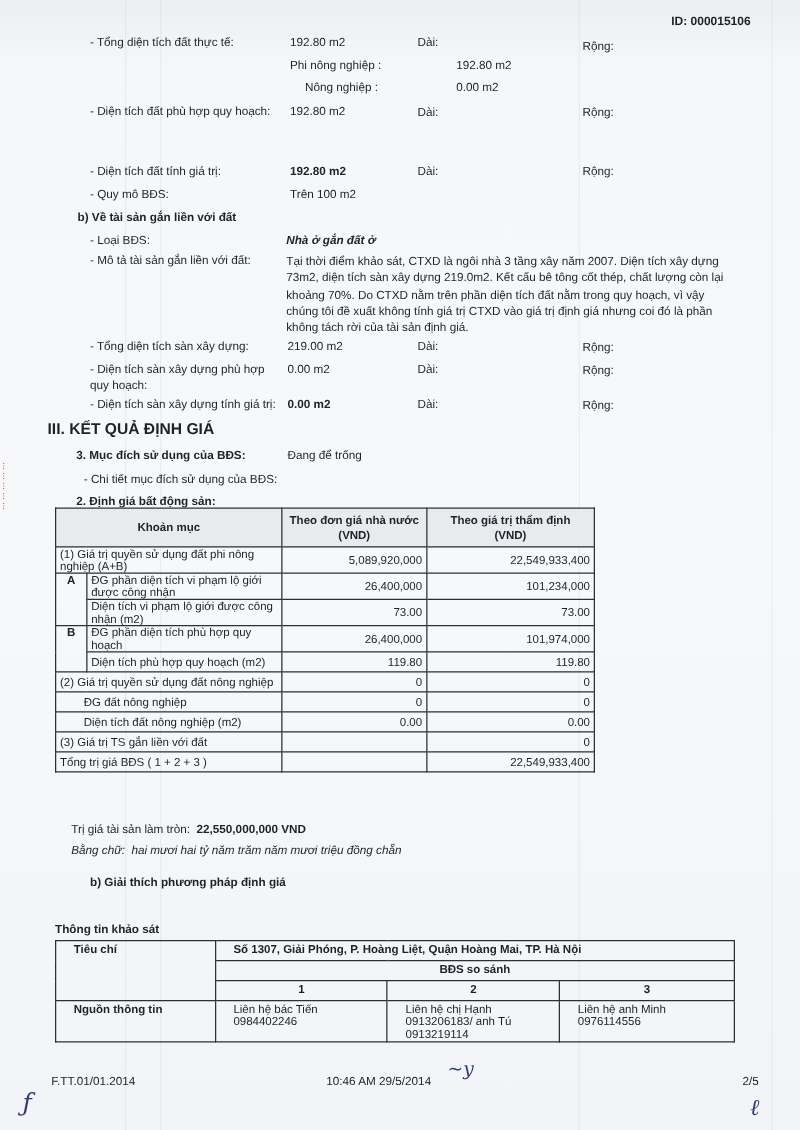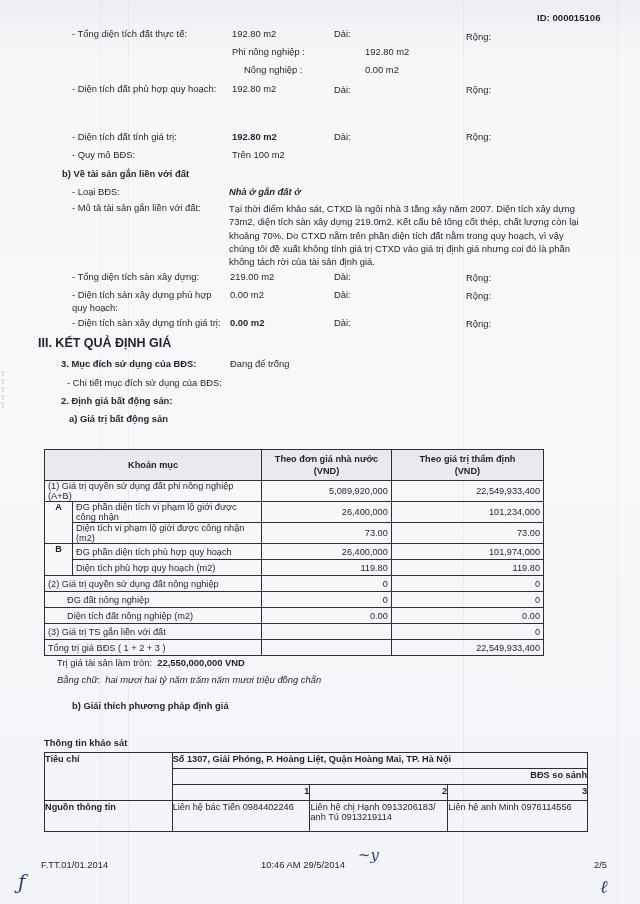--- a/index.html
+++ b/index.html
@@ -22,38 +22,38 @@
   .doc-id { font-weight: bold; font-size: 9.6px; }
 
   .sec-title { font-weight: bold; font-size: 12.5px; }
 
   .desc {
     position: absolute; left: 229px; top: 187px; width: 355px;
     white-space: normal; line-height: 13.3px;
   }
 
   table.val {
-    position: absolute; left: 44px; top: 449px; width: 500px;
+    position: absolute; left: 44px; top: 406px; width: 432px;
     border-collapse: collapse; font-size: 9.2px;
   }
   table.val td, table.val th {
     border: 1px solid #2c2f36; padding: 0 3px; height: 15px;
   }
   table.val th { background: #e9eaee; font-weight: bold; height: 30px; line-height: 12px; }
   table.val td.num { text-align: right; }
   table.val td.ctr { text-align: center; font-weight: bold; }
   table.val .bold { font-weight: normal; }
   table.val td.ind { padding-left: 22px; }
 
   table.survey {
     position: absolute; left: 44px; top: 752px; width: 544px;
     border-collapse: collapse; font-size: 9.2px;
   }
-  table.survey td { border: 1px solid #2c2f36; padding: 1px 0; vertical-align: top; height: 13px; }
-  table.survey td.c { text-align: right; }
+  table.survey td { border: 1px solid #2c2f36; padding: 1px 14px; vertical-align: top; height: 13px; }
+  table.survey td.c { text-align: center; }
 
   .sig { position: absolute; color: #2d3b7a; font-family: "DejaVu Serif", serif; font-style: italic; }
   .stamp-mark { position: absolute; left: 2px; top: 370px; width: 8px; height: 48px; color: #d24a57; font-size: 7px; line-height: 8px; }
 </style>
 </head>
 <body>
 
 <div class="page">
   <div class="fold" style="left:100px"></div>
   <div class="fold" style="left:128px"></div>

